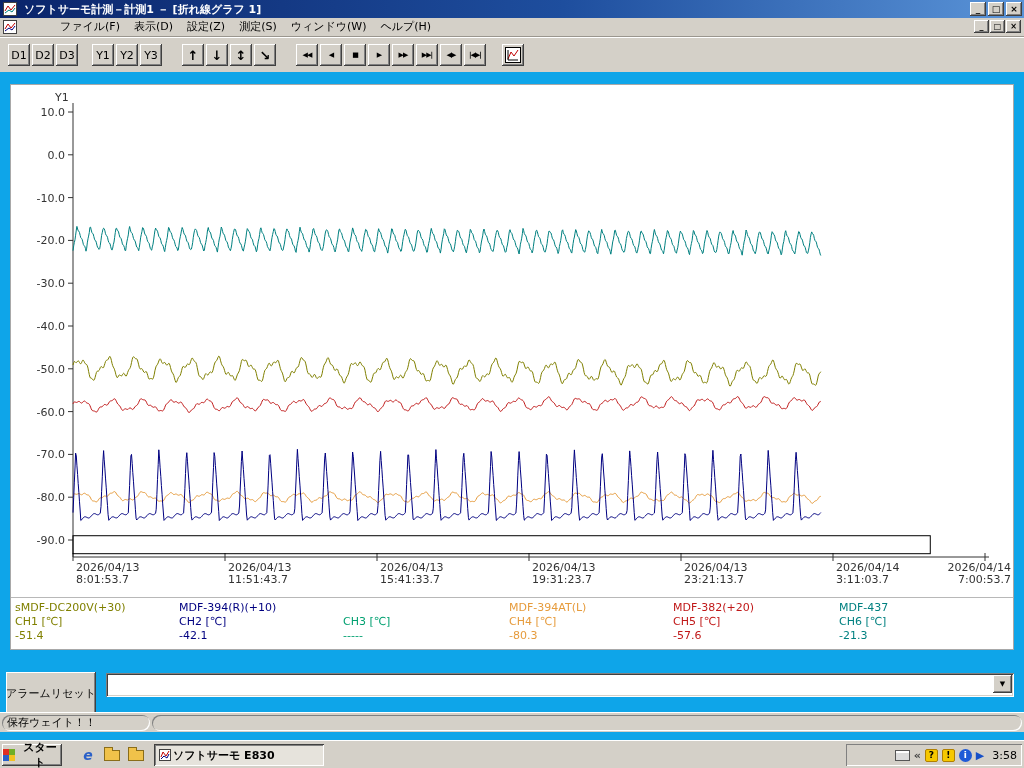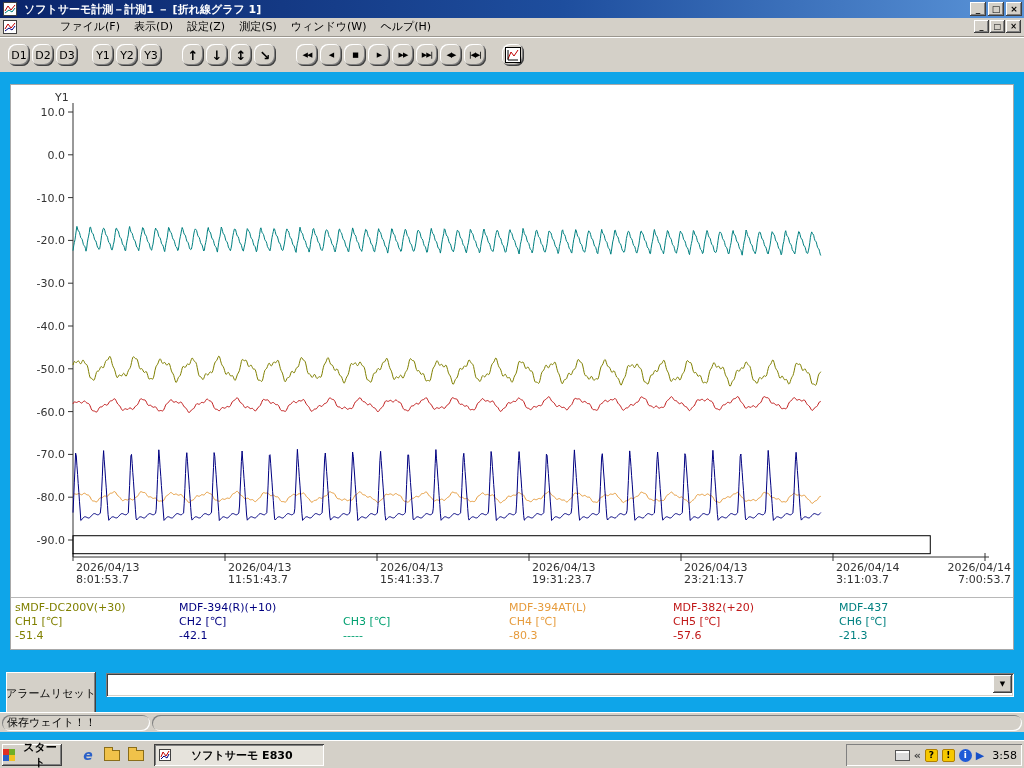--- a/index.html
+++ b/index.html
@@ -16,21 +16,21 @@
 .title-text{font-weight:bold;margin-left:4px;white-space:nowrap;}
 .win-controls{position:absolute;right:2px;top:2px;display:flex;gap:2px;}
 .win-btn{width:16px;height:14px;display:flex;align-items:center;justify-content:center;font-size:9px;font-weight:bold;color:#000;line-height:1;}
 .menubar{position:absolute;left:0;top:18px;width:1024px;height:19px;background:#d4d0c8;display:flex;align-items:center;padding-left:3px;border-bottom:1px solid #9a968e;gap:33px;}
 .menu-item{padding:0 7px;height:19px;line-height:18px;display:inline-block;}
 .mdi-controls{position:absolute;right:3px;top:2px;display:flex;gap:1px;}
 .mdi-btn{width:15px;height:13px;font-size:8px;}
 .child-icon{width:15px;height:15px;display:inline-flex;align-items:center;margin-right:2px;}
 
 .toolbar{position:absolute;left:0;top:37px;width:1024px;height:35px;background:#d4d0c8;display:flex;align-items:center;padding-left:8px;border-top:1px solid #fff;}
-.tbtn{width:22px;height:22px;margin-right:2px;display:flex;align-items:center;justify-content:center;flex:0 0 22px;border-radius:8px;}
+.tbtn{width:22px;height:22px;margin-right:2px;display:flex;align-items:center;justify-content:center;flex:0 0 22px;}
 .tbtn.glyph{font-size:13px;font-weight:bold;}
 .tbtn.small{font-size:7px;letter-spacing:-1px;font-weight:bold;}
 
 .panel{position:absolute;left:10px;top:84px;width:1004px;height:566px;background:#fff;border:1px solid #a8a8a8;}
 #chart-svg{position:absolute;left:0;top:0;}
 #chart-svg text{font-family:"DejaVu Sans","Liberation Sans",sans-serif;}
 .legend{position:absolute;left:0;top:512px;width:1002px;height:52px;background:#fff;border-top:1px solid #b8b8b8;}
 .legend-item{position:absolute;top:3px;}
 .lg-line{height:14px;line-height:14px;font-size:11px;white-space:pre;}
 
@@ -46,21 +46,21 @@
 
 .taskbar{position:absolute;left:0;top:740px;width:1024px;height:28px;background:#d4d0c8;border-top:1px solid #fff;}
 .start{position:absolute;left:2px;top:3px;width:60px;height:22px;display:flex;align-items:center;gap:3px;padding-left:1px;font-weight:bold;}
 .winlogo{width:12px;height:12px;display:grid;grid-template-columns:6px 6px;grid-template-rows:6px 6px;}
 .winlogo i{display:block;}
 .wl-r{background:#e03025;}.wl-g{background:#6fae28;}.wl-b{background:#2a60c8;}.wl-y{background:#f3c222;}
 .ql{position:absolute;top:5px;width:20px;height:18px;display:flex;align-items:center;justify-content:center;}
 .ie{color:#2a60c8;font-weight:bold;font-style:italic;font-size:14px;}
 .folder{width:16px;height:11px;background:#f0c24a;border:1px solid #8a6d1a;position:relative;}
 .folder:before{content:"";position:absolute;left:-1px;top:-4px;width:7px;height:3px;background:#f0c24a;border:1px solid #8a6d1a;border-bottom:0;}
-.task{position:absolute;left:154px;top:3px;width:170px;height:22px;display:flex;align-items:center;gap:20px;padding-left:5px;font-weight:bold;white-space:nowrap;overflow:hidden;}
+.task{position:absolute;left:154px;top:3px;width:170px;height:22px;display:flex;align-items:center;gap:2px;padding-left:5px;font-weight:bold;white-space:nowrap;overflow:hidden;}
 .tray{position:absolute;right:2px;top:3px;width:176px;height:22px;display:flex;align-items:center;justify-content:flex-end;gap:4px;padding:0 5px;}
 .kb{width:15px;height:11px;background:#dcdcdc;border:1px solid #555;box-shadow:inset 0 2px 0 #fff;}
 .chev{color:#404040;font-weight:bold;}
 .badge{width:13px;height:13px;display:flex;align-items:center;justify-content:center;font-size:9px;font-weight:bold;border-radius:2px;}
 .badge.y{background:#f6c800;color:#000;border:1px solid #b08000;}
 .badge.b{background:#1e5ad7;color:#fff;border-radius:7px;}
 .play{color:#1650c8;font-size:11px;}
 .clock{margin-left:4px;}
 </style>
 </head>

